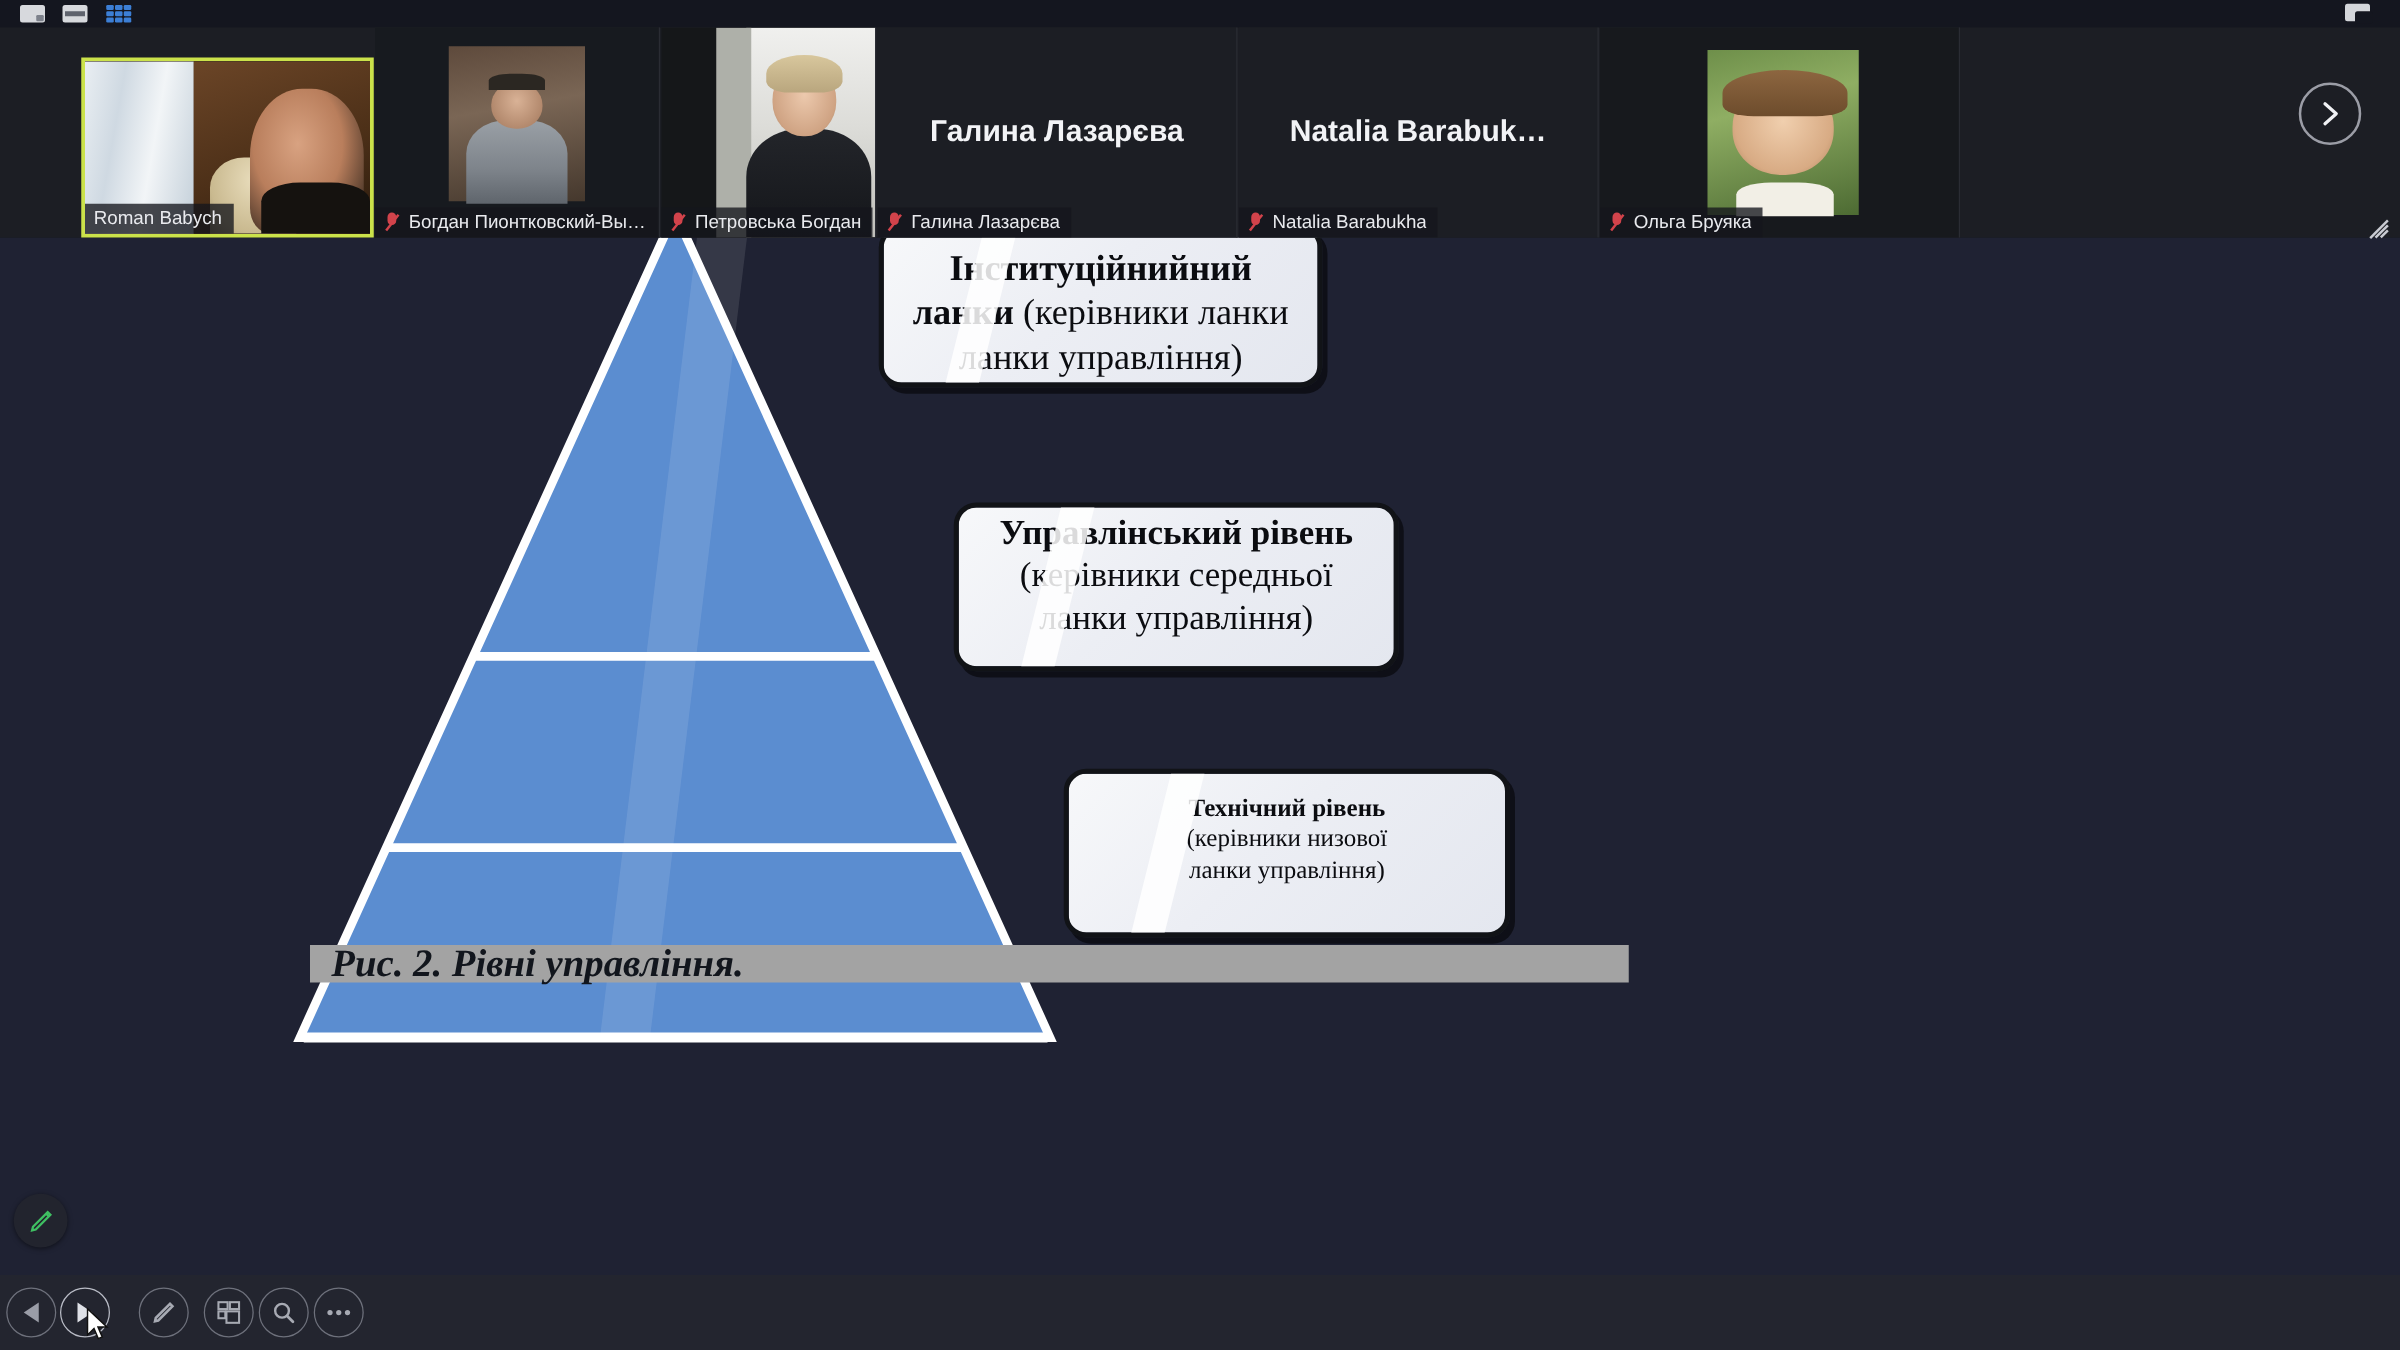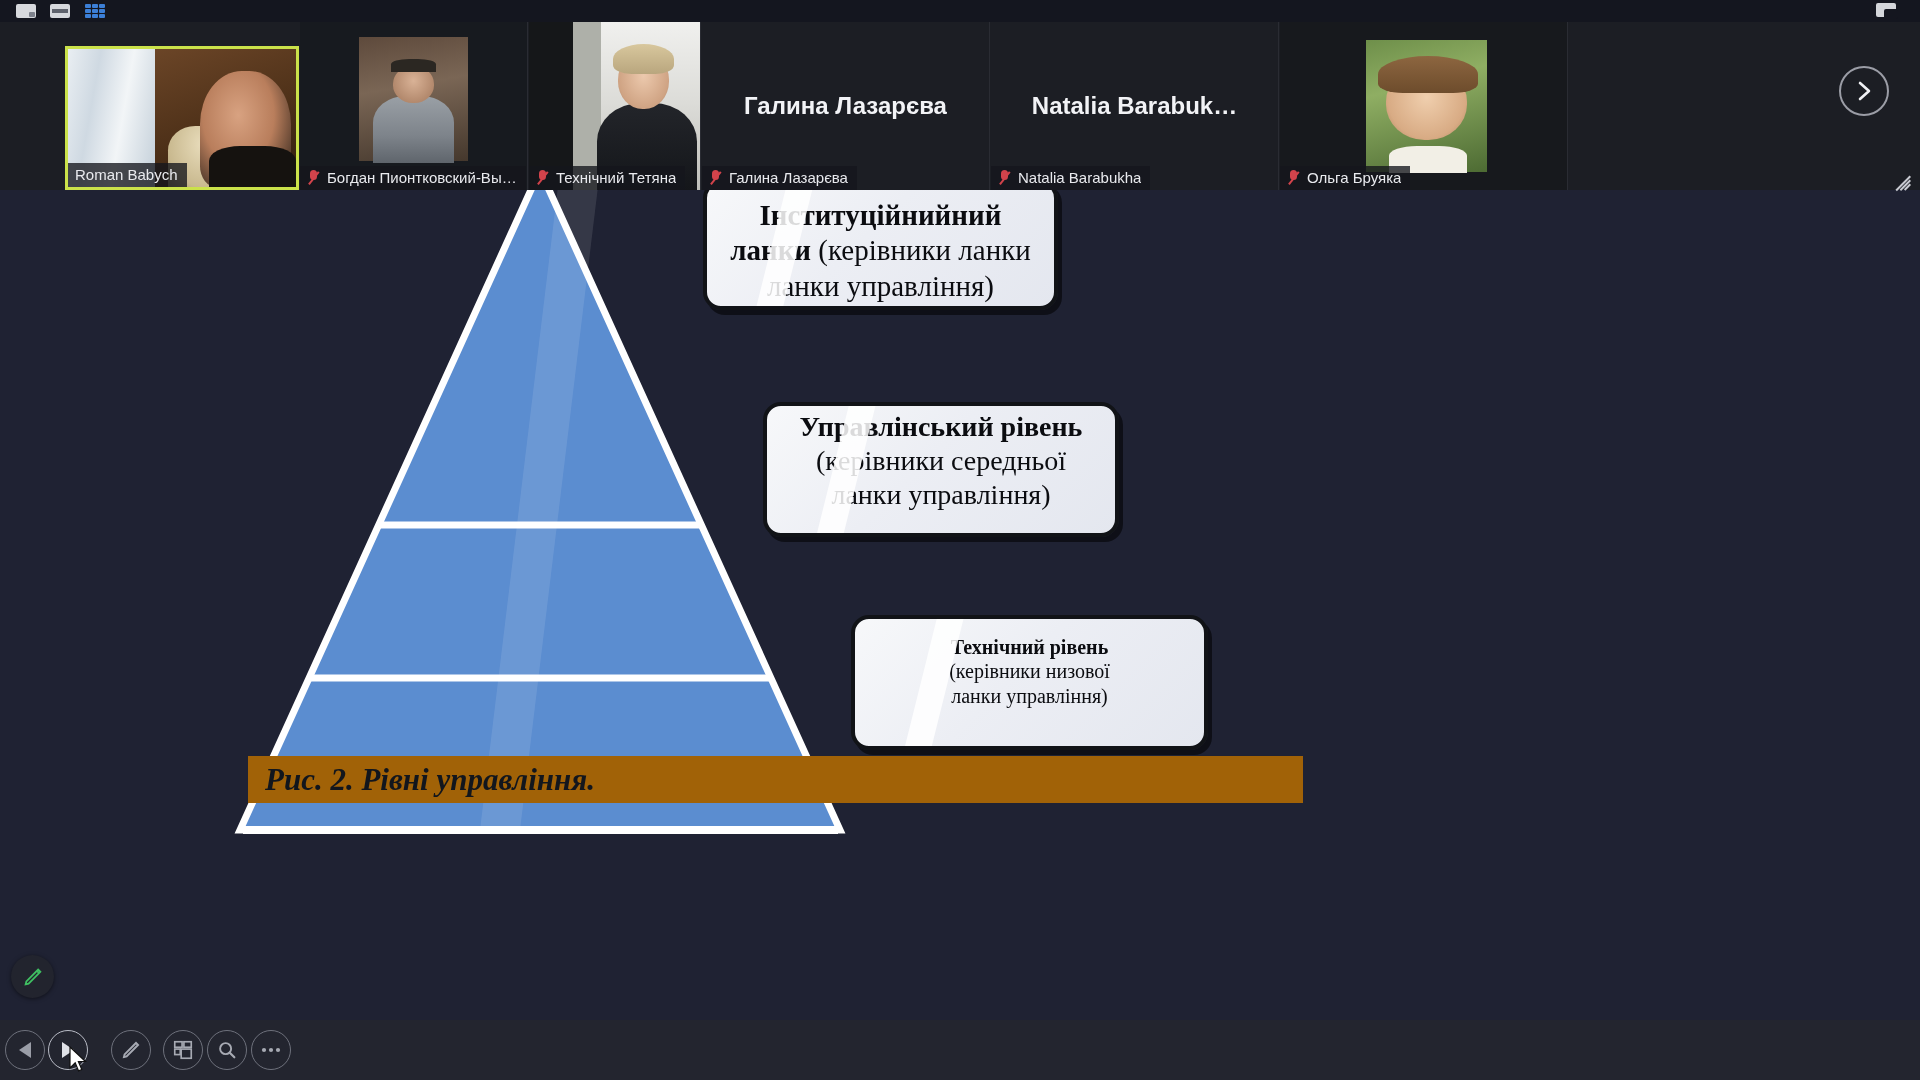--- a/index.html
+++ b/index.html
@@ -50,22 +50,22 @@
   #box-mid{
     left:763px; top:212px; width:356px; height:135px;
     font-size:28px; padding-top:4px;
   }
   #box-bot{
     left:851px; top:425px; width:357px; height:135px;
     font-size:20px; padding-top:16px;
   }
 
   #caption-bar{
-    position:absolute; left:248px; top:566px; width:1055px; height:47px;
-    background:#a16207;
+    position:absolute; left:248px; top:566px; width:1055px; height:30px;
+    background:#a3a3a3;
     display:flex; align-items:center;
   }
   #caption-text{
     font-family:"Liberation Serif", serif;
     font-style:italic; font-weight:bold;
     font-size:31px; color:#12161d;
     padding-left:17px;
     white-space:nowrap;
   }
 
@@ -332,21 +332,21 @@
       <div class="ph" style="left:40%;top:48%;width:58%;height:52%;
           background:linear-gradient(180deg,#23252a 0%,#14161a 100%); border-radius:44% 44% 0 0;"></div>
       <div class="ph" style="left:52%;top:18%;width:30%;height:34%;
           background:radial-gradient(ellipse at 50% 42%, #ecc9ad 0%, #cfa383 70%, #9a7456 100%);
           border-radius:48%;"></div>
       <div class="ph" style="left:49%;top:13%;width:36%;height:18%;
           background:linear-gradient(180deg,#d8c79d 0%,#b9a67e 100%); border-radius:50% 50% 30% 30%;"></div>
     </div>
     <div class="namebar" style="max-width:170px;">
       <span class="mic-off"></span>
-      <span class="nm">Технічний Тетяна</span>
+      <span class="nm">Петровська Богдан</span>
     </div>
   </div>
 
   <div class="tile" style="left:702px;width:288px;">
     <div class="vid">
       <span class="bigname">Галина Лазарєва</span>
     </div>
     <div class="namebar" style="max-width:286px;">
       <span class="mic-off"></span>
       <span class="nm">Галина Лазарєва</span>

